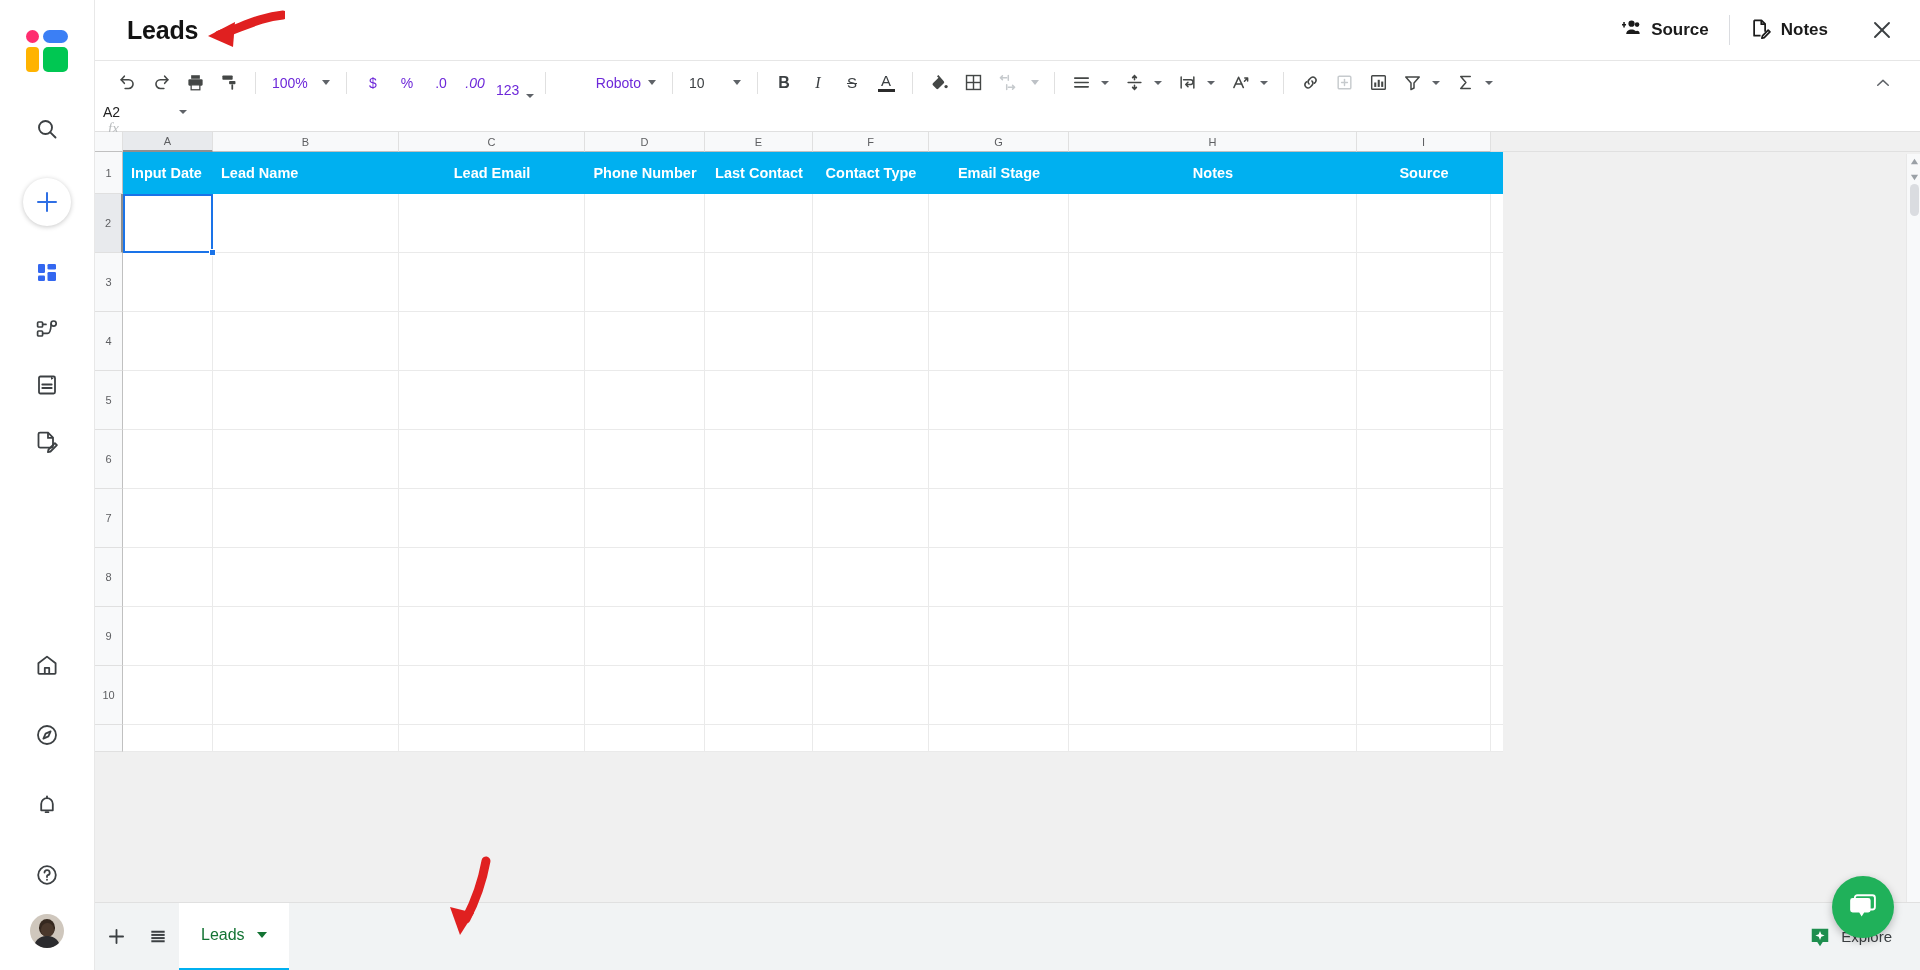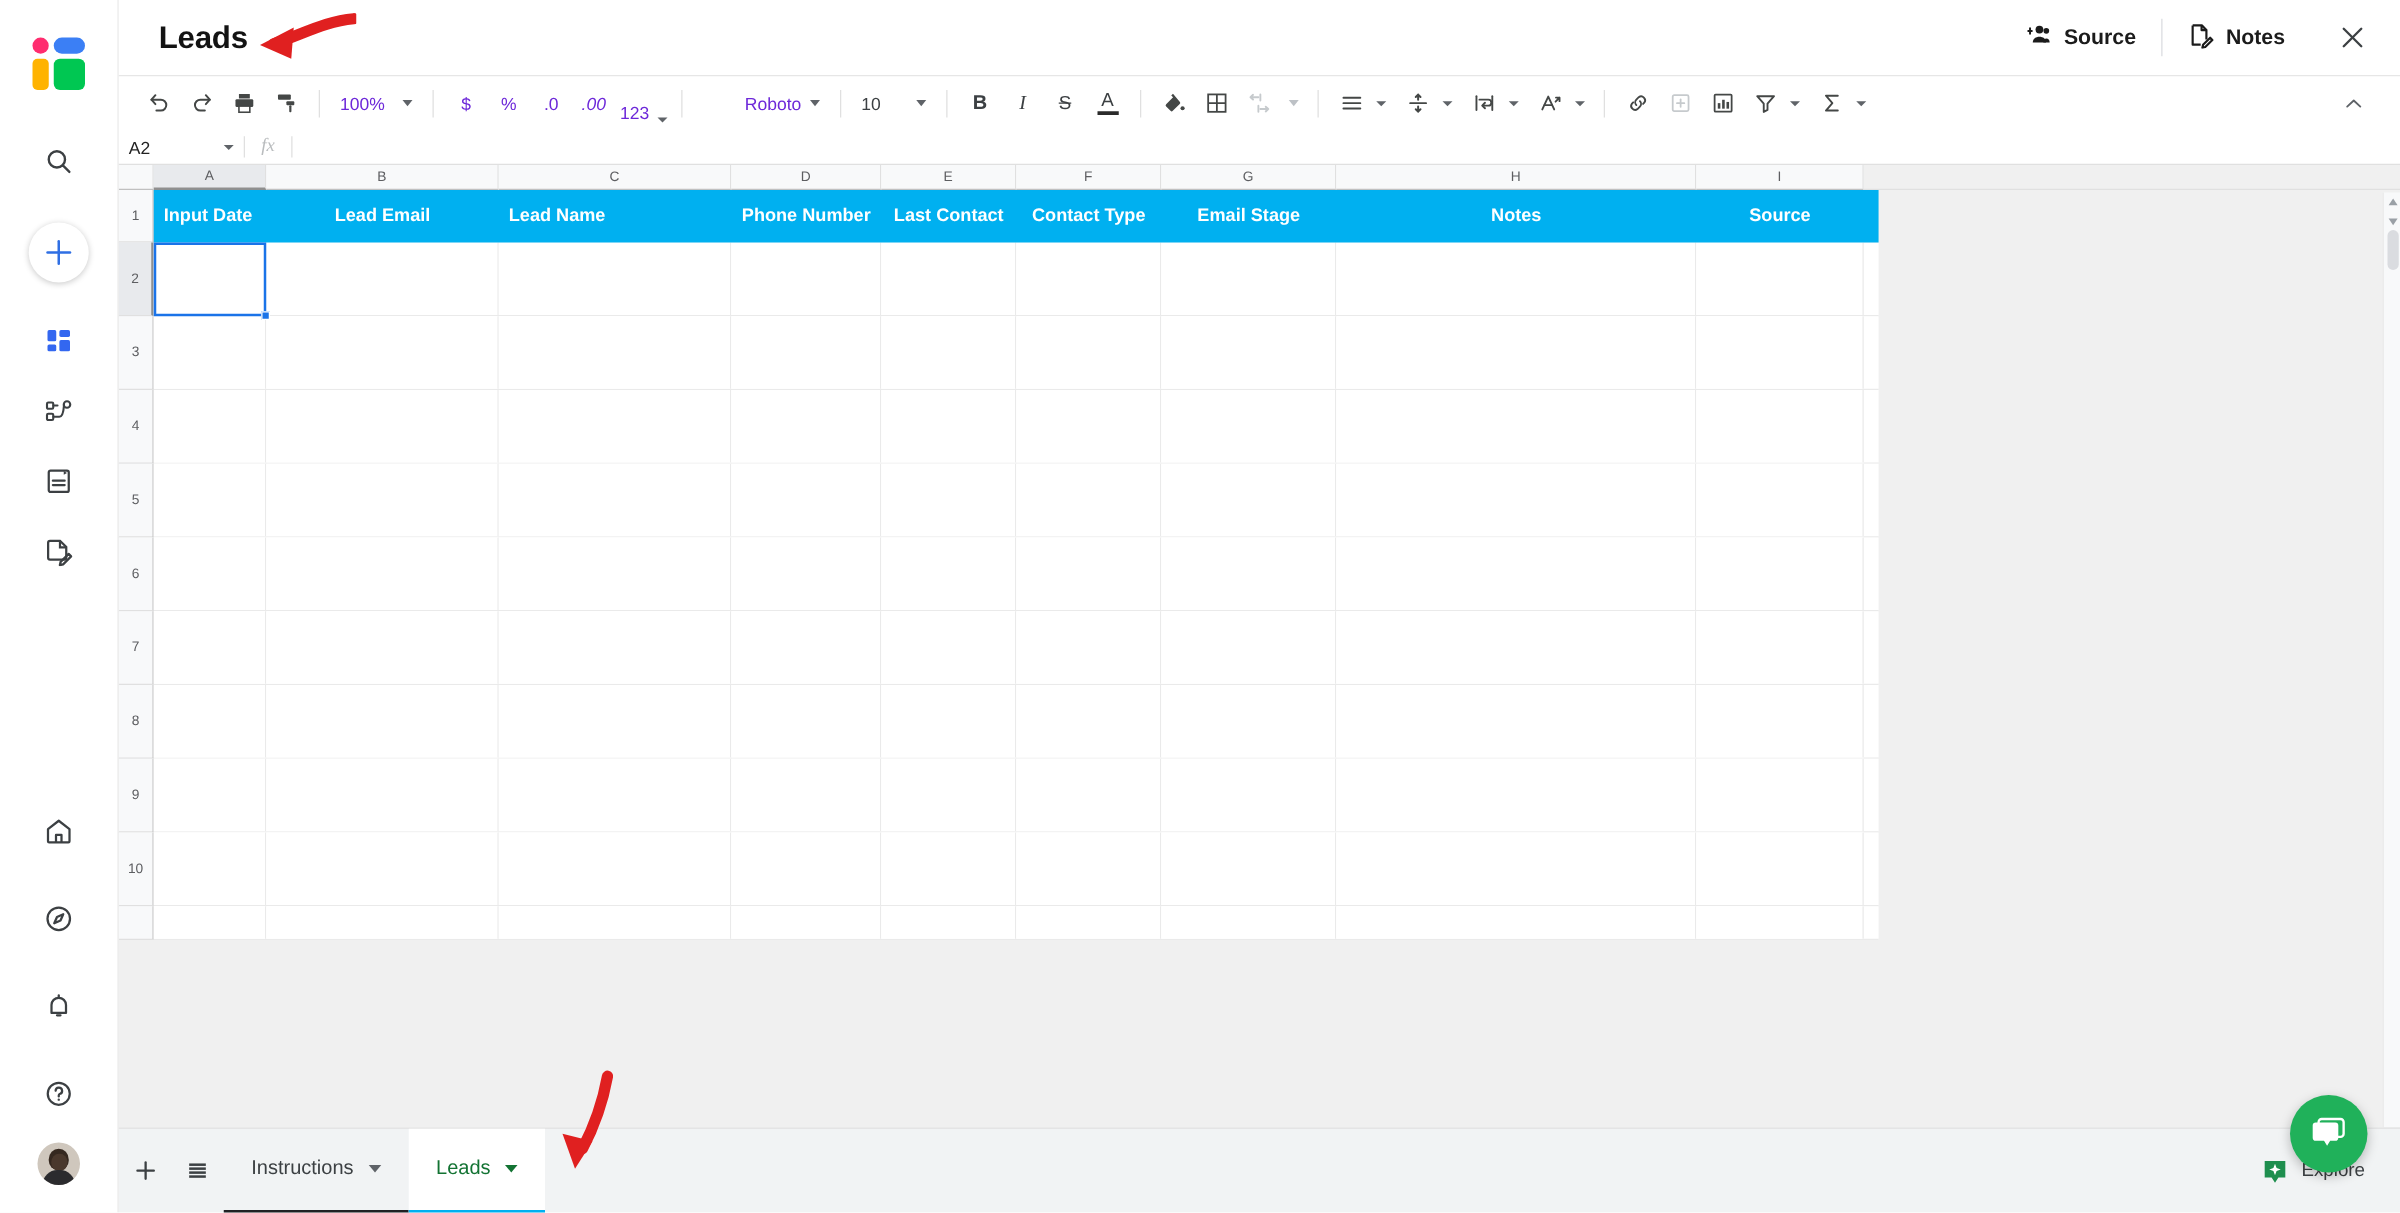--- a/index.html
+++ b/index.html
@@ -96,22 +96,23 @@
     width: 0; height: 0; border-left: 4px solid transparent; border-right: 4px solid transparent;
     border-top: 4.5px solid #5f6368; margin-left: 3px;
   }
   .caret-dim { border-top-color: #bdc1c6; }
   #tb-collapse { margin-left: auto; margin-right: 22px; }
   .tb-dim { color: #c6cacd; }
 
   
   #formula-bar {
     position: absolute; left: 95px; top: 104px; width: 1825px; height: 28px;
-    background: #fff; display: flex; align-items: center;
+    background: #fff; display: flex; align-items: flex-start;
     border-bottom: 1px solid #e0e0e0;
+    flex-direction: column;
   }
   #name-box {
     width: 100px; height: 100%; display: flex; align-items: center;
     font-size: 14px; color: #222; padding-left: 8px; cursor: text;
   }
   #name-box-caret { margin-left: auto; margin-right: 8px; }
   #fb-sep1 { width: 1px; height: 17px; background: #e0e0e0; }
   #fx-label { font-size: 15px; color: #b9bcbe; font-style: italic; padding: 0 13px; font-family: "Liberation Serif", serif; }
   #fb-sep2 { width: 1px; height: 17px; background: #e0e0e0; }
   #formula-input { flex: 1; height: 100%; font-size: 14px; color: #222;
@@ -595,22 +596,22 @@
     <div class="row-head" style="height:59px;">8</div>
     <div class="row-head" style="height:59px;">9</div>
     <div class="row-head" style="height:59px;">10</div>
     <div class="row-head" style="height:27px;"></div>
   </div>
 
   <div id="sheet-area">
 
     <div id="banner-row">
       <div class="banner-cell align-left" style="width:90px;">Input Date</div>
+      <div class="banner-cell align-left" style="width:186px;">Lead Name</div>
       <div class="banner-cell align-center" style="width:186px;">Lead Email</div>
-      <div class="banner-cell align-left" style="width:186px;">Lead Name</div>
       <div class="banner-cell align-center" style="width:120px;">Phone Number</div>
       <div class="banner-cell align-center" style="width:108px;">Last Contact</div>
       <div class="banner-cell align-center" style="width:116px;">Contact Type</div>
       <div class="banner-cell align-center" style="width:140px;">Email Stage</div>
       <div class="banner-cell align-center" style="width:288px;">Notes</div>
       <div class="banner-cell align-center" style="width:134px;">Source</div>
     </div>
 
     <div class="data-row" style="height:59px;">
       <div class="data-cell" style="width:90px;"></div>
@@ -754,24 +755,20 @@
   </div>
   <div id="all-sheets-btn">
     <svg width="20" height="20" viewBox="0 0 24 24" fill="#3c4043">
       <rect x="4" y="4.5" width="16" height="2.4"></rect>
       <rect x="4" y="8.3" width="16" height="2.4"></rect>
       <rect x="4" y="12.1" width="16" height="2.4"></rect>
       <rect x="4" y="15.9" width="16" height="2.4"></rect>
     </svg>
   </div>
 
-  <div class="sheet-tab inactive">
-    <span>Instructions</span>
-    <span class="tab-caret"></span>
-  </div>
 
   <div class="sheet-tab active">
     <span>Leads</span>
     <span class="tab-caret"></span>
   </div>
 
   <div id="explore-btn">
     <span id="explore-badge">
       <svg width="22" height="22" viewBox="0 0 24 24">
         <path d="M3 3h18v14.5h-6L12 22l-3-4.5H3z" fill="#1e8e4e"></path>

